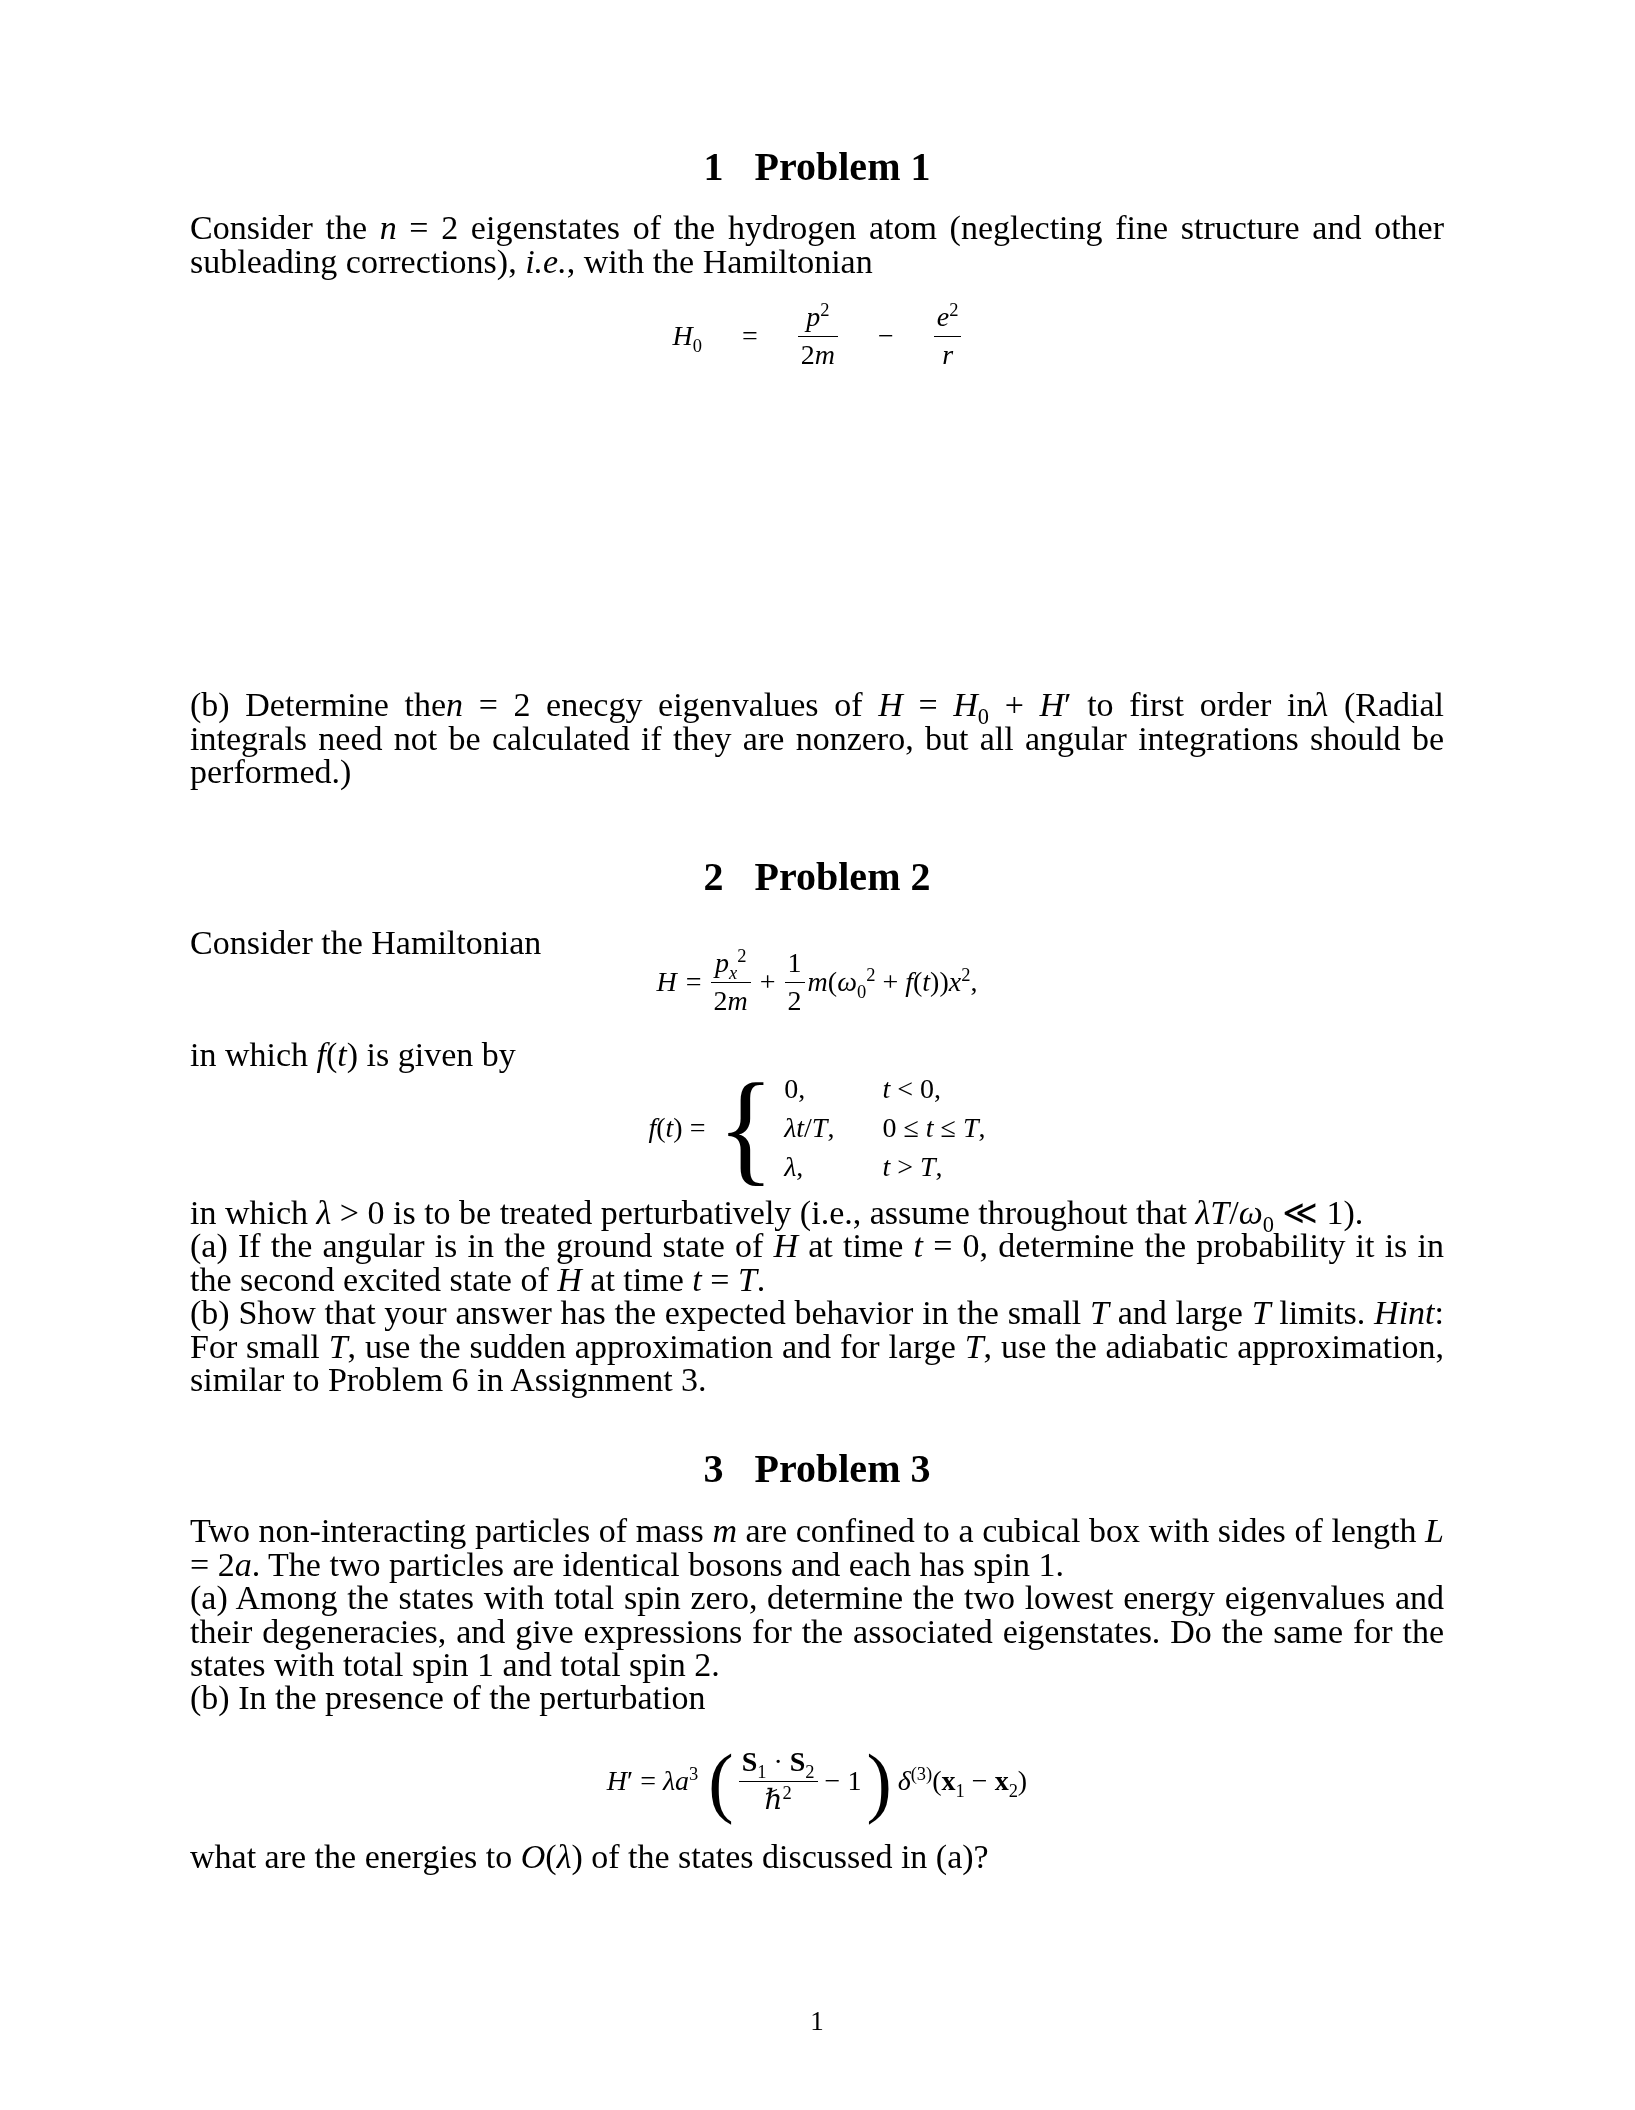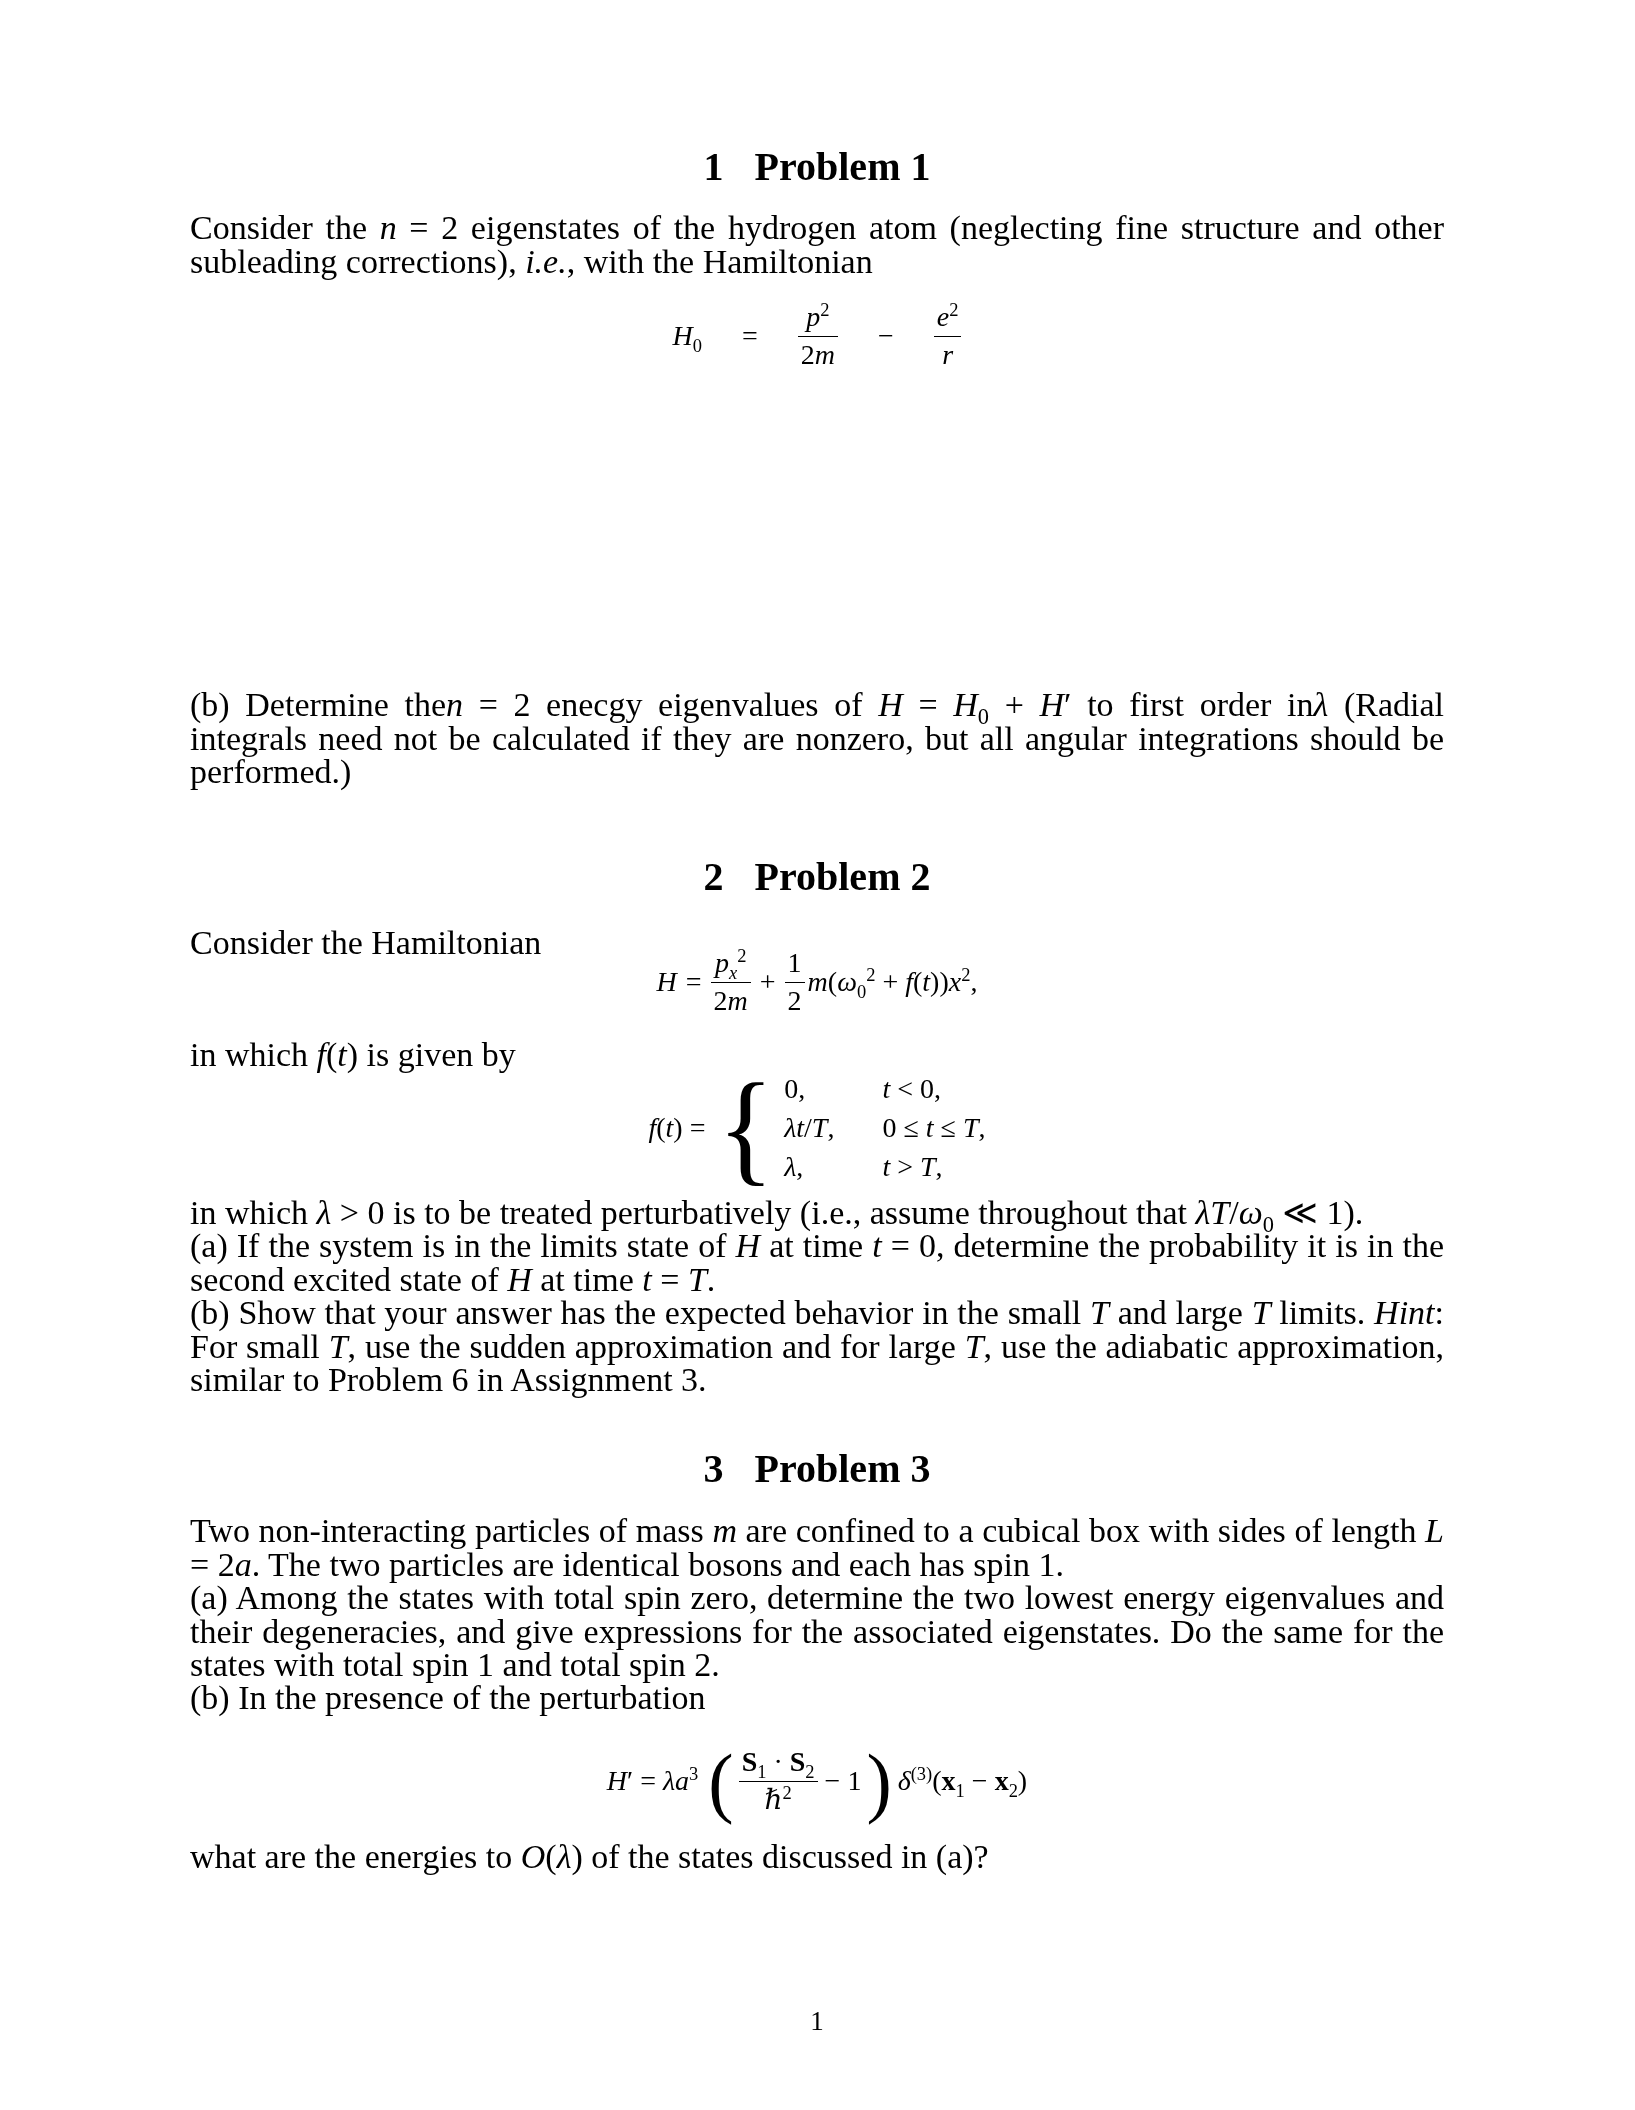--- a/index.html
+++ b/index.html
@@ -93,21 +93,21 @@
       <span class="mrow"><i>t</i><span> &lt; 0,</span></span>
       <span class="mrow"><i>λ</i><i>t</i><span>/</span><i>T</i><span>,</span></span>
       <span class="mrow"><span>0 ≤ </span><i>t</i><span> ≤ </span><i>T</i><span>,</span></span>
       <span class="mrow"><i>λ</i><span>,</span></span>
       <span class="mrow"><i>t</i><span> &gt; </span><i>T</i><span>,</span></span>
     </span>
   </div>
 
   <div class="block body-text" style="top:1196px;"><span>in which </span><i>λ</i><span> &gt; 0 is to be treated perturbatively (i.e., assume throughout that </span><i>λ</i><i>T</i><span>/</span><i>ω</i><sub>0</sub><span> ≪ 1).</span></div>
 
-  <div class="block body-text" style="top:1229px;"><span>(a) If the system is in the limits state of </span><i>H</i><span> at time </span><i>t</i><span> = 0, determine the probability it is in the second excited state of </span><i>H</i><span> at time </span><i>t</i><span> = </span><i>T</i><span>.</span></div>
+  <div class="block body-text" style="top:1229px;"><span>(a) If the angular is in the ground state of </span><i>H</i><span> at time </span><i>t</i><span> = 0, determine the probability it is in the second excited state of </span><i>H</i><span> at time </span><i>t</i><span> = </span><i>T</i><span>.</span></div>
 
   <div class="block body-text" style="top:1296px;"><span>(b) Show that your answer has the expected behavior in the small </span><i>T</i><span> and large </span><i>T</i><span> limits. </span><i>Hint</i><span>: For small </span><i>T</i><span>, use the sudden approximation and for large </span><i>T</i><span>, use the adiabatic approximation, similar to Problem 6 in Assignment 3.</span></div>
 
   <div class="block heading" style="top:1448px;">
     <span class="num">3</span><span>Problem 3</span>
   </div>
 
   <div class="block body-text" style="top:1514px;"><span>Two non-interacting particles of mass </span><i>m</i><span> are confined to a cubical box with sides of length </span><i>L</i><span> = 2</span><i>a</i><span>. The two particles are identical bosons and each has spin 1.</span></div>
 
   <div class="block body-text" style="top:1581px;"><span>(a) Among the states with total spin zero, determine the two lowest energy eigenvalues and their degeneracies, and give expressions for the associated eigenstates. Do the same for the states with total spin 1 and total spin 2.</span></div>

